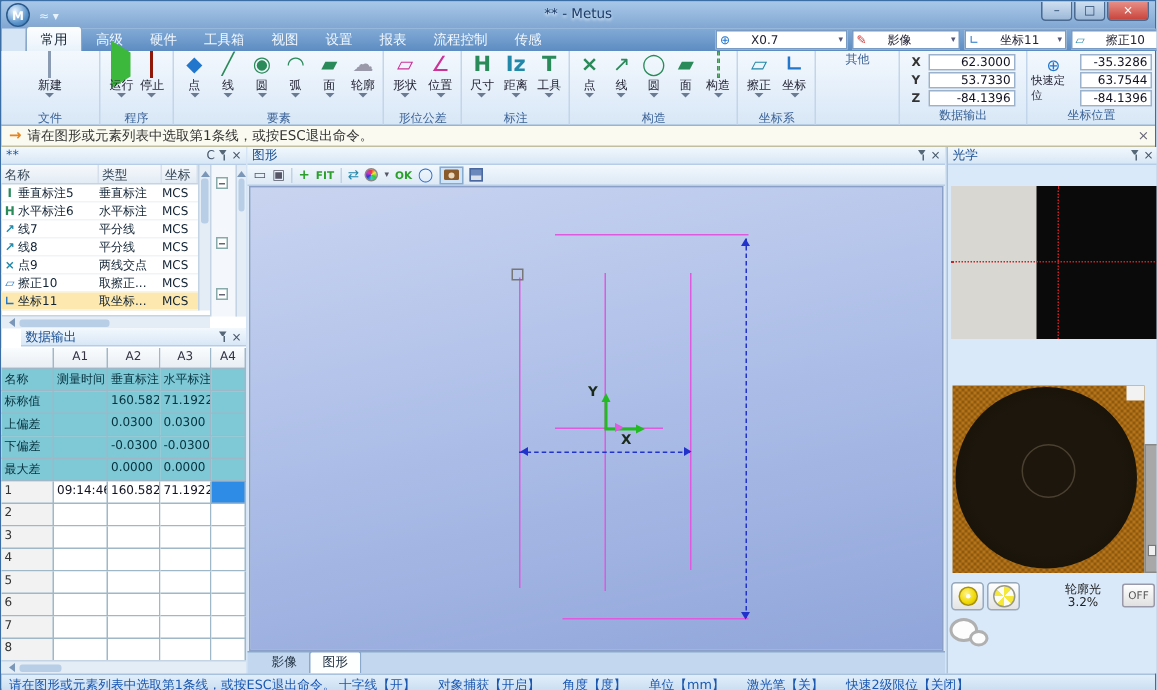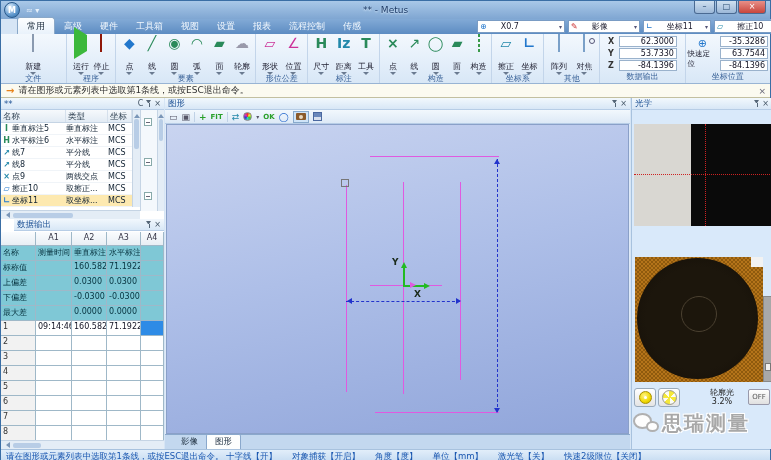--- a/index.html
+++ b/index.html
@@ -38,21 +38,21 @@
 
   
   .ribbon { position:absolute; left:0; top:33px; width:100%; height:50px;
     background:linear-gradient(#f3f8fd,#e3eefa 60%,#d8e7f6); border-bottom:1px solid #98b4d4;
     display:flex; }
   .rgroup { height:100%; border-right:1px solid #c3d5ea; display:flex; flex-direction:column; }
   .rbody { flex:1; display:flex; align-items:center; justify-content:center; padding:1px 2px 0; }
   .rlabel { height:12px; line-height:11px; text-align:center; font-size:8px; color:#3b6398; }
   .bb { display:flex; flex-direction:column; align-items:center; justify-content:flex-start; height:38px; }
   .bb .ico { height:17px; line-height:17px; font-size:14px; }
-  .bb .lbl { font-size:8px; color:#223; line-height:9px; white-space:nowrap;margin-top:10px; }
+  .bb .lbl { font-size:8px; color:#223; line-height:9px; white-space:nowrap; }
   .dd { width:0; height:0; border:3px solid transparent; border-top-color:#6a7a90; margin-top:1px; }
   .smallcol { display:flex; flex-direction:column; justify-content:center; gap:1px; margin-left:2px; }
   .sb { display:flex; align-items:center; gap:2px; font-size:8px; color:#223; white-space:nowrap; }
   
   .i-page { width:12px; height:15px; background:#fff; border:1px solid #8a9ab0;
     box-shadow:inset -3px 3px 0 #dfe8f2; }
   .i-folder { width:10px; height:7px; background:linear-gradient(#f8d878,#e8a838); border:1px solid #b88818; border-radius:1px; }
   .i-disk { width:9px; height:9px; background:#5a7ec0; border:1px solid #3a5a90; box-shadow:inset 0 -3px 0 #cfd8ea; }
   .i-play { width:0; height:0; border-left:13px solid #3cb83c; border-top:8px solid transparent; border-bottom:8px solid transparent; margin:0 2px; }
   .i-stop { width:13px; height:13px; background:linear-gradient(#f08078,#d02818); border:1px solid #901808; margin:2px; }
@@ -389,32 +389,20 @@
         <div class="bb" style="width:25px">
           <span class="ico blue" style="font-weight:bold">∟</span>
           <span class="lbl">坐标</span>
             <span class="dd"></span>
         </div>
       </div>
       <div class="rlabel">坐标系</div>
     </div>
 
     <div class="rgroup" style="width:56px">
-      <div class="rbody">
-        <div class="bb" style="width:27px">
-          <span class="ico"><span class="i-grid"></span></span>
-          <span class="lbl">阵列</span>
-            <span class="dd"></span>
-        </div>
-        <div class="bb" style="width:27px">
-          <span class="ico"><span class="i-focus"></span></span>
-          <span class="lbl">对焦</span>
-            <span class="dd"></span>
-        </div>
-      </div>
       <div class="rlabel">其他</div>
     </div>
 
     <div class="rgroup" style="width:86px">
       <div class="rbody">
         <div class="posgrid">
           <div class="posrow">
               <span class="axl">X</span>
             <span class="valbox">62.3000</span>
             </div>
@@ -723,21 +711,20 @@
           <div>3.2%</div>
         </div>
         <div class="offbtn">OFF</div>
       </div>
 
       <div class="wmark">
         <span class="wlogo">
             <span class="bub1"></span>
             <span class="bub2"></span>
           </span>
-        <span class="wtext">思瑞测量</span>
       </div>
     </div>
   </div>
 
   <div class="statusbar">
     <span class="smsg">请在图形或元素列表中选取第1条线，或按ESC退出命令。</span>
     <span class="sitems">
       <span>十字线【开】</span>
       <span>对象捕获【开启】</span>
       <span>角度【度】</span>

